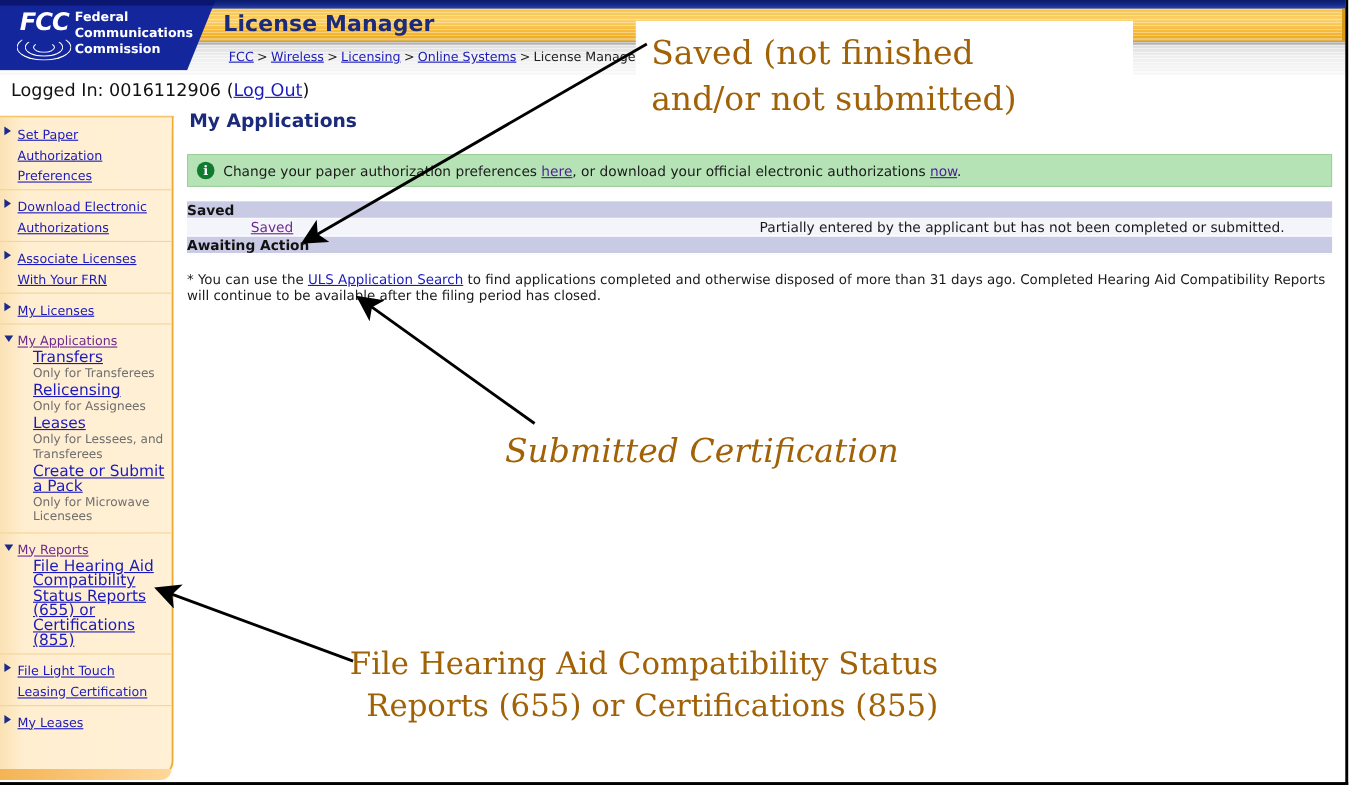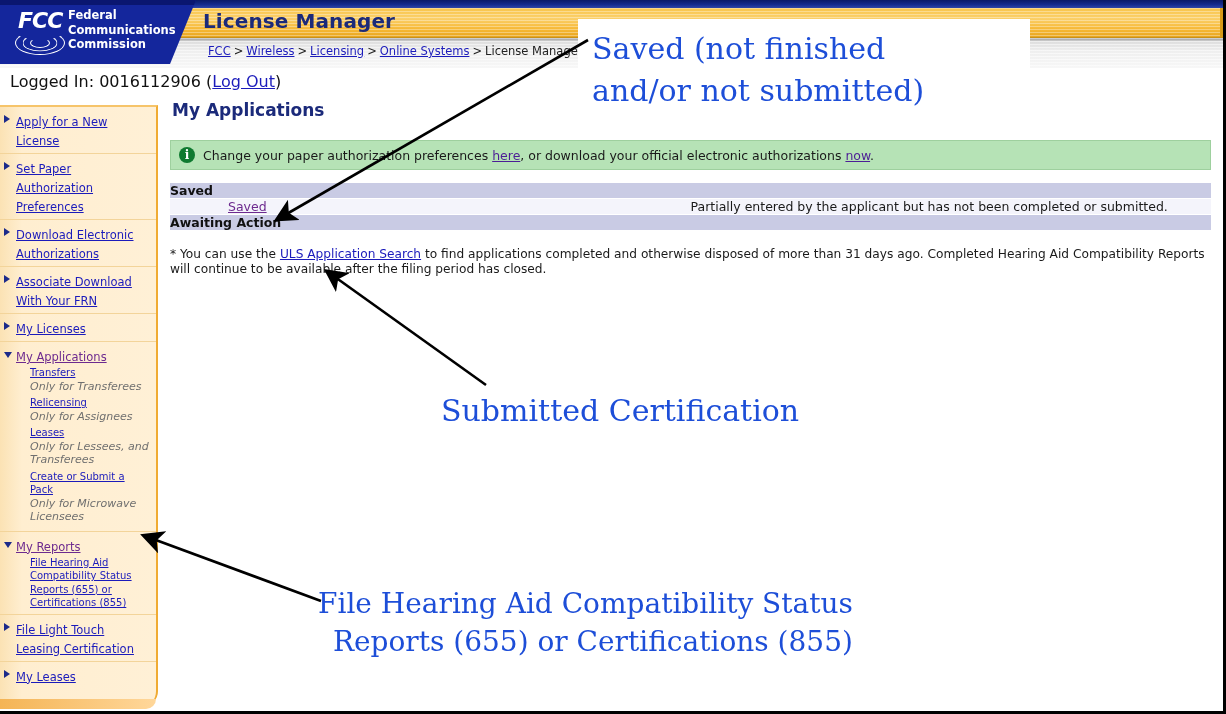--- a/index.html
+++ b/index.html
@@ -67,23 +67,23 @@
   .navitem{position:relative;padding:4px 6px 4px 16px;border-bottom:1px solid #f3d49a;}
   .navitem:last-child{border-bottom:none;}
   .navitem .tri{position:absolute;left:4px;top:8px;width:0;height:0;
     border-left:6px solid #1c2a8a;border-top:4px solid transparent;border-bottom:4px solid transparent;}
   .navitem .tri.down{border-left:4px solid transparent;border-right:4px solid transparent;
     border-top:6px solid #1c2a8a;border-bottom:none;left:4px;top:10px;}
   .navitem a.lnk{font-size:11.5px;line-height:14px;color:#1b1bbb;text-decoration:underline;
     display:inline;}
   .navitem a.lnk.visited{color:#6d2a8f;}
   .sub{padding-left:14px;padding-top:1px;}
-  .sub a{display:block;font-size:10px;line-height:13.5px;color:#1b1bbb;}
+  .sub a{display:block;font-size:14px;line-height:13.5px;color:#1b1bbb;}
   .sub .note{display:block;font-size:11px;line-height:13.5px;color:#6f6f6f;text-decoration:none;
-    margin-bottom:3px;font-style:italic;}
+    margin-bottom:3px;}
   .side-footcap{position:absolute;left:0;bottom:-2px;width:156px;height:10px;
     background:linear-gradient(to right,#f4b455,#ffd79a);border-bottom-right-radius:16px;}
 
   
   .main{position:absolute;left:170px;top:100px;width:1045px;}
   .pagetitle{font-size:17px;font-weight:bold;color:#1b2a7a;margin:0 0 20px 2px;}
   .infobar{position:relative;width:1041px;height:30px;background:#b6e3b6;
     border:1px solid #9ed09e;box-sizing:border-box;}
   .infobar .ico{position:absolute;left:8px;top:6px;width:16px;height:16px;border-radius:50%;
     background:#0f7a30;color:#fff;font-size:12px;font-weight:bold;line-height:16px;text-align:center;
@@ -96,24 +96,24 @@
   .grp td{background:#c9cbe4;font-size:12.5px;font-weight:bold;color:#111;
     padding:3px 0 3px 6px;border-bottom:1px solid #fff;}
   .row td{background:#f4f4fb;font-size:12.5px;color:#1a1a1a;padding:4px 0 4px 6px;
     border-bottom:1px solid #ffffff;}
   .row td.c1{width:310px;padding-left:58px;}
   .row td.c1 a{color:#6d2a8f;text-decoration:underline;}
   .footnote{margin-top:16px;width:1040px;font-size:12.2px;line-height:15px;color:#1a1a1a;}
   .footnote a{color:#1b1bbb;text-decoration:underline;}
 
   
-  .anno{position:absolute;font-family:"DejaVu Serif","Liberation Serif",serif;color:#1d4ed8;}
+  .anno{position:absolute;font-family:"DejaVu Serif","Liberation Serif",serif;color:#a16207;}
   .anno-box{position:absolute;background:#fff;}
   #anno1{left:592px;top:28px;font-size:30px;line-height:42px;white-space:pre-line;}
-  #anno2{left:441px;top:391px;font-size:30px;line-height:40px;}
+  #anno2{left:459px;top:391px;font-size:30px;line-height:40px;font-style:italic;}
   #anno3{left:318px;top:585px;font-size:28px;line-height:38px;white-space:pre-line;text-align:right;}
   svg.arrows{position:absolute;left:0;top:0;width:1226px;height:714px;pointer-events:none;}
 </style>
 </head>
 <body>
 
 <div id="page">
 
   <div class="hdr">
     <div class="hdr-topbar"></div>
@@ -141,39 +141,35 @@
     </div>
   </div>
 
   <div class="loginline">
     <span>Logged In: </span><span>0016112906</span>&nbsp;<span>(</span><a href="#">Log Out</a><span>)</span>
   </div>
 
   <div class="side">
     <div class="side-inner">
 
-      <div class="navitem">
-        <span class="tri"></span>
-        <a class="lnk" href="#">Apply for a New License</a>
-      </div>
 
 
       <div class="navitem">
         <span class="tri"></span>
         <a class="lnk" href="#">Set Paper Authorization Preferences</a>
       </div>
 
       <div class="navitem">
         <span class="tri"></span>
         <a class="lnk" href="#">Download Electronic Authorizations</a>
       </div>
 
       <div class="navitem">
         <span class="tri"></span>
-        <a class="lnk" href="#">Associate Download With Your FRN</a>
+        <a class="lnk" href="#">Associate Licenses With Your FRN</a>
       </div>
 
       <div class="navitem">
         <span class="tri"></span>
         <a class="lnk" href="#">My Licenses</a>
       </div>
 
       <div class="navitem">
         <span class="tri down"></span>
         <a class="lnk visited" href="#">My Applications</a>

